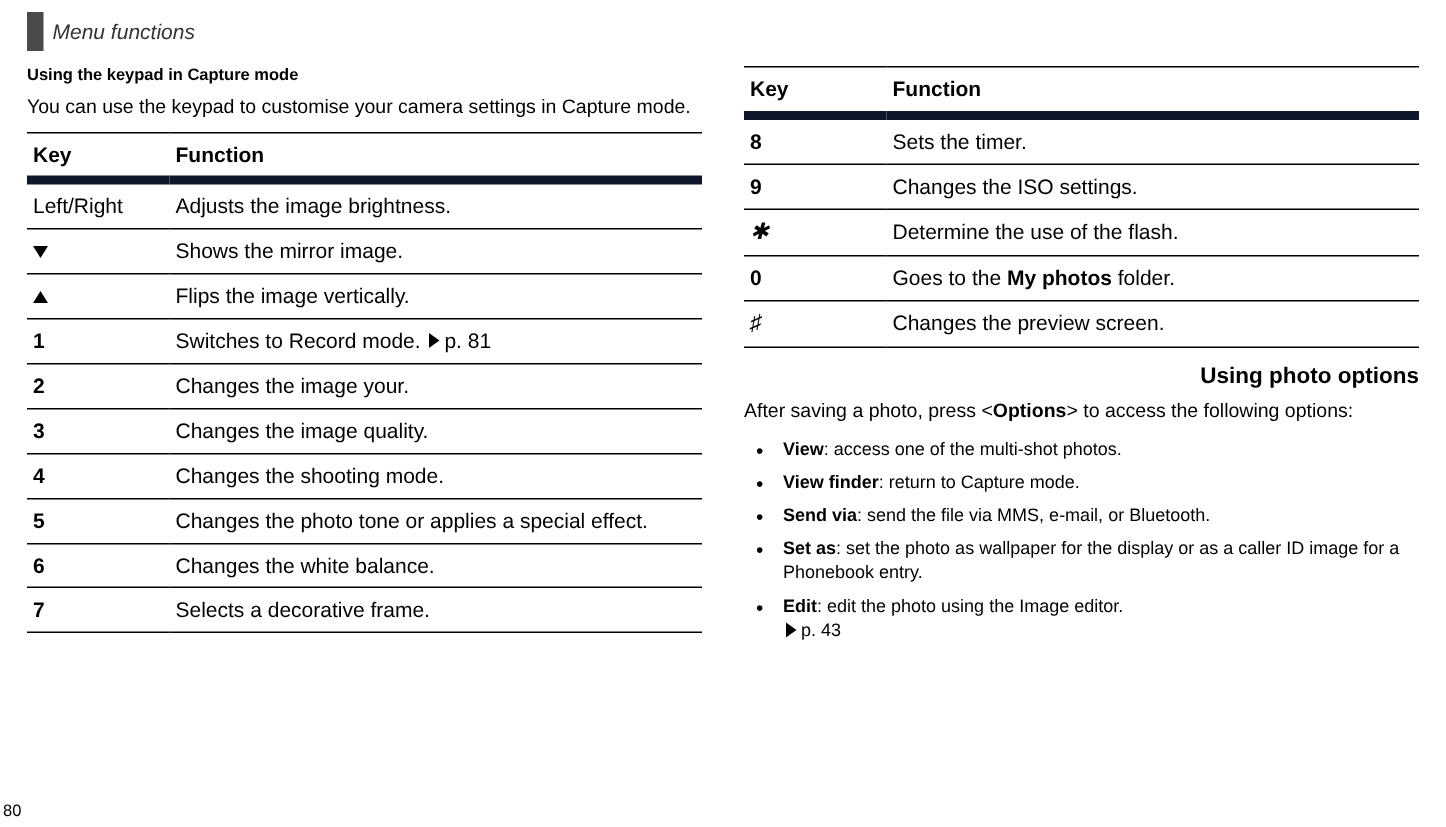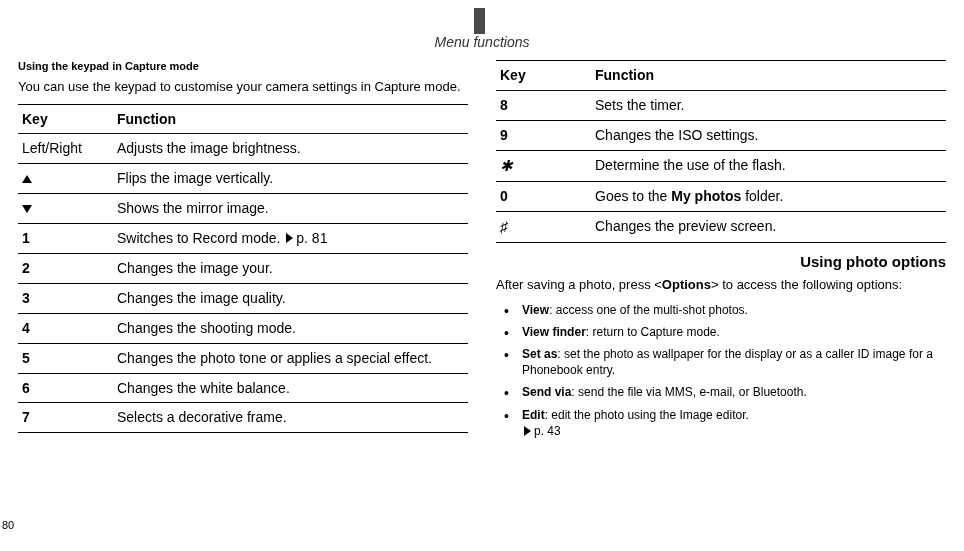--- a/index.html
+++ b/index.html
@@ -10,21 +10,20 @@
     background: #fff;
     width: 964px;
     height: 551px;
     position: relative;
     padding: 8px 18px 8px 18px;
   }
   .header-bar {
     display: flex;
     align-items: center;
     margin-bottom: 10px;
-    flex-direction: column;
   }
   .accent-block {
     width: 11px;
     height: 26px;
     background: #4a4a4a;
     margin-right: 6px;
   }
   .header-title {
     font-style: italic;
     font-size: 14px;
@@ -54,21 +53,21 @@
     font-size: 14px;
   }
   th, td {
     text-align: left;
     padding: 5px 4px;
     vertical-align: top;
     line-height: 1.35;
   }
   thead tr {
     border-top: 1.5px solid #000;
-    border-bottom: 1px solid #0f172a;
+    border-bottom: 6px solid #0f172a;
   }
   th {
     font-weight: bold;
     background: #fff;
   }
   tbody tr {
     border-bottom: 1px solid #000;
   }
   .key-col { width: 95px; }
   .bold { font-weight: bold; }
@@ -94,21 +93,21 @@
   .bullet-list li::before {
     content: "•";
     position: absolute;
     left: 8px;
     top: 0;
     font-size: 14px;
   }
   .page-num {
     position: absolute;
     left: 2px;
-    bottom: 20px;
+    bottom: 4px;
     font-size: 11px;
     color: #000;
   }
   .tri-link {
     display: inline-block;
     width: 0; height: 0;
     border-top: 5px solid transparent;
     border-bottom: 5px solid transparent;
     border-left: 7px solid #000;
     vertical-align: middle;
@@ -155,26 +154,26 @@
           <th class="key-col">Key</th>
           <th>Function</th>
         </tr>
       </thead>
       <tbody>
         <tr>
           <td>Left/Right</td>
           <td>Adjusts the image brightness.</td>
         </tr>
         <tr>
+          <td><span class="tri-down"></span></td>
+          <td>Shows the mirror image.</td>
+        </tr>
+        <tr>
           <td><span class="tri-up"></span></td>
           <td>Flips the image vertically.</td>
-        </tr>
-        <tr>
-          <td><span class="tri-down"></span></td>
-          <td>Shows the mirror image.</td>
         </tr>
         <tr>
           <td class="bold">1</td>
           <td>
             <span>Switches to Record mode.</span>
             <span class="ref-link"><span class="tri-link"></span><span>p. 81</span></span>
           </td>
         </tr>
         <tr>
           <td class="bold">2</td>
@@ -244,24 +243,24 @@
     </div>
 
     <ul class="bullet-list">
       <li>
         <span class="bold">View</span><span>: access one of the multi-shot photos.</span>
       </li>
       <li>
         <span class="bold">View finder</span><span>: return to Capture mode.</span>
       </li>
       <li>
+        <span class="bold">Send via</span><span>: send the file via MMS, e-mail, or Bluetooth.</span>
+      </li>
+      <li>
         <span class="bold">Set as</span><span>: set the photo as wallpaper for the display or as a caller ID image for a Phonebook entry.</span>
-      </li>
-      <li>
-        <span class="bold">Send via</span><span>: send the file via MMS, e-mail, or Bluetooth.</span>
       </li>
       <li>
         <span class="bold">Edit</span><span>: edit the photo using the Image editor.</span><br>
         <span class="ref-link"><span class="tri-link"></span><span>p. 43</span></span>
       </li>
     </ul>
   </div>
 </div>
 
 <div class="page-num">80</div>

